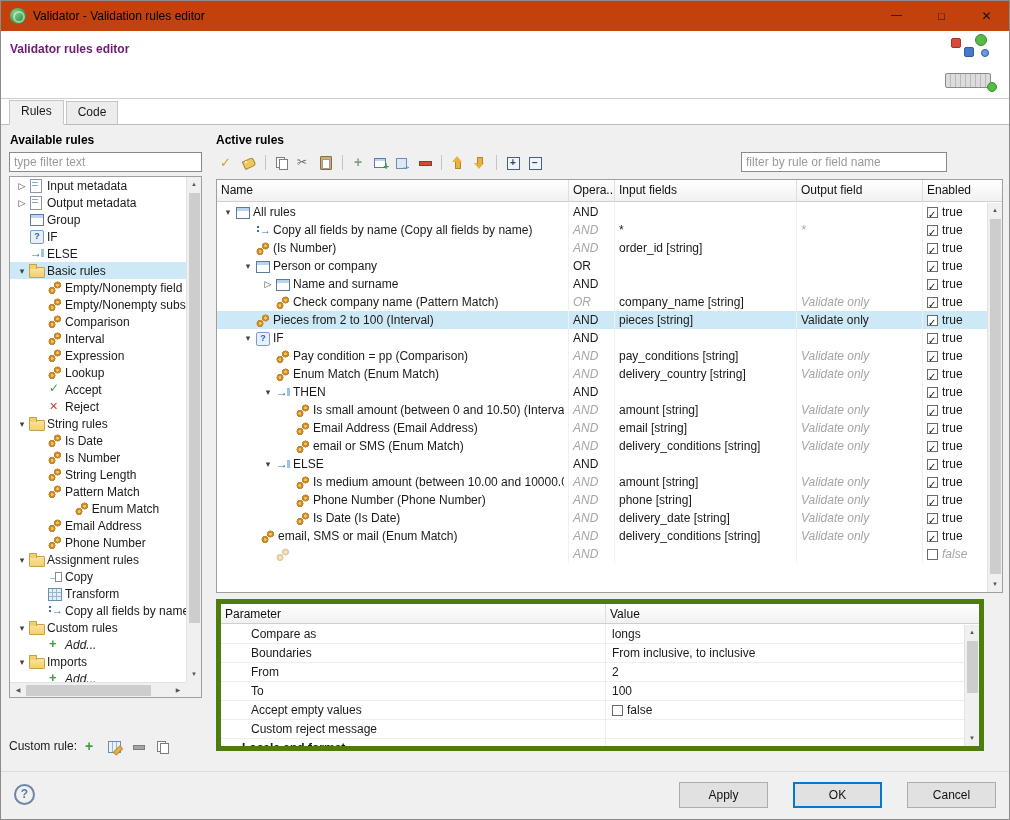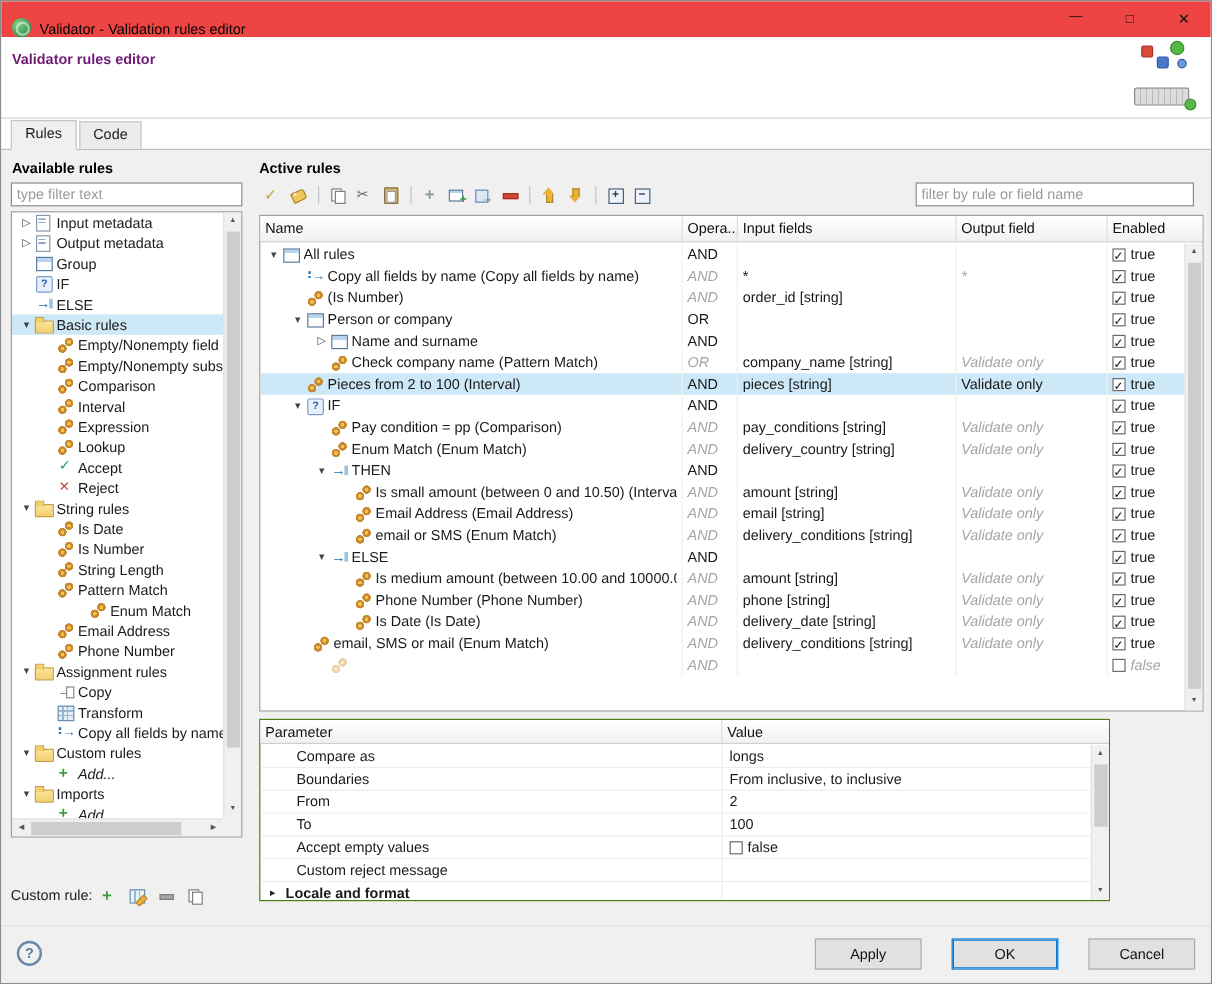--- a/index.html
+++ b/index.html
@@ -1,21 +1,21 @@
 <!DOCTYPE html>
 <html><head>
 <meta charset="utf-8">
 <style>
 *{box-sizing:border-box;margin:0;padding:0}
 html,body{width:1010px;height:820px;overflow:hidden}
 body{font-family:"Liberation Sans","DejaVu Sans",sans-serif;font-size:12px;color:#1a1a1a;background:#f0f0f0}
 .win{position:relative;width:1010px;height:820px;border:1px solid #8c8c8c;background:#f0f0f0;overflow:hidden}
 
 
-.titlebar{position:absolute;left:0;top:0;right:0;height:30px;background:#ef4444;display:flex;align-items:flex-end}
+.titlebar{position:absolute;left:0;top:0;right:0;height:30px;background:#c2410c;display:flex;align-items:center}
 .appicon{width:16px;height:16px;margin-left:9px;border-radius:50%;background:radial-gradient(circle at 5px 5px,#7fd18a,#2f9247 75%);position:relative;flex:none}
 .appicon::after{content:"";position:absolute;left:3px;top:3px;width:8px;height:8px;border-radius:50%;border:2px solid rgba(255,255,255,.5)}
 .title{margin-left:7px;color:#000}
 .winbtns{margin-left:auto;display:flex;height:100%}
 .wbtn{width:45px;height:100%;display:flex;align-items:center;justify-content:center;color:#111}
 .wbtn-minimize .wglyph{font-size:11px;margin-top:-5px}
 .wbtn-maximize .wglyph{font-size:11px}
 .wbtn-close .wglyph{font-size:12px}
 
 
@@ -35,21 +35,21 @@
 .tab.active{background:#f0f0f0;height:25px;margin-bottom:-1px;border-bottom:1px solid #f0f0f0;z-index:2}
 
 
 .main{position:absolute;left:0;top:124px;right:0;height:646px;background:#f0f0f0}
 .sec-label{position:absolute;top:8px;font-weight:bold;color:#000}
 #lbl-avail{left:9px}
 #lbl-active{left:215px}
 .filter{position:absolute;height:20px;border:1px solid #8a8a8a;background:#fff;font:12px "Liberation Sans","DejaVu Sans",sans-serif;padding:0 4px;color:#222}
 .filter::placeholder{color:#9a9a9a}
 #filter-avail{left:8px;top:27px;width:193px}
-#filter-active{top:27px;left:762px;width:232px}
+#filter-active{top:27px;left:740px;width:206px}
 
 
 .tree{position:absolute;left:8px;top:51px;width:193px;height:522px;background:#fff;border:1px solid #9f9f9f;overflow:hidden}
 #tree-rows{position:absolute;left:0;top:0;right:15px;bottom:15px;overflow:hidden}
 .trow{height:17px;display:flex;align-items:center;white-space:nowrap;overflow:hidden}
 .trow.tsel{background:#cde8f6}
 .exp{width:14px;flex:none;text-align:center;font-size:9px;color:#444}
 .it{font-style:italic}
 .customrule{position:absolute;left:8px;top:610px;height:22px;display:flex;align-items:center}
 .cbtn{width:21px;height:21px;position:relative;margin-left:3px}
@@ -69,21 +69,21 @@
 .arow{display:flex;height:18px;line-height:18px;white-space:nowrap}
 .arow.rsel{background:#cde8f6}
 .cell{flex:none;overflow:hidden;padding:0 4px;border-right:1px solid #f0f0f0;display:flex;align-items:center;white-space:nowrap}
 .c0{width:352px}.c1{width:46px}.c2{width:182px}.c3{width:126px}.c4{width:66px;border-right:none}
 .gi{color:#a5a5a5;font-style:italic}
 .nm{overflow:hidden}
 .cb{display:inline-block;width:11px;height:11px;border:1px solid #6b6b6b;background:#fff;margin-right:4px;position:relative;flex:none}
 .cb.on::before{content:"✓";position:absolute;left:0;top:-2px;font-size:10px;font-weight:bold;color:#111}
 
 
-.ptable{position:absolute;left:215px;top:474px;width:709px;height:152px;background:#fff;border:1px solid #4d7c0f}
+.ptable{position:absolute;left:215px;top:474px;width:768px;height:152px;background:#fff;border:5px solid #4d7c0f}
 .p-head{display:flex;height:20px;background:linear-gradient(#ffffff,#f1f1f1);border-bottom:1px solid #cfcfcf}
 .ph1{width:385px}.ph2{flex:1;border-right:none}
 .p-body{position:absolute;left:0;top:21px;right:15px;bottom:0;overflow:hidden}
 .prow{display:flex;height:19px;line-height:17px;border-bottom:1px solid #eeeeee}
 .pcell{overflow:hidden;white-space:nowrap;padding:0 6px;display:flex;align-items:center}
 .pc1{width:385px;border-right:1px solid #eeeeee;padding-left:30px}
 .pc1.sec{padding-left:8px;font-weight:bold}
 .pc2{flex:1}
 .twist{width:13px;font-size:9px;color:#222;flex:none}
 

